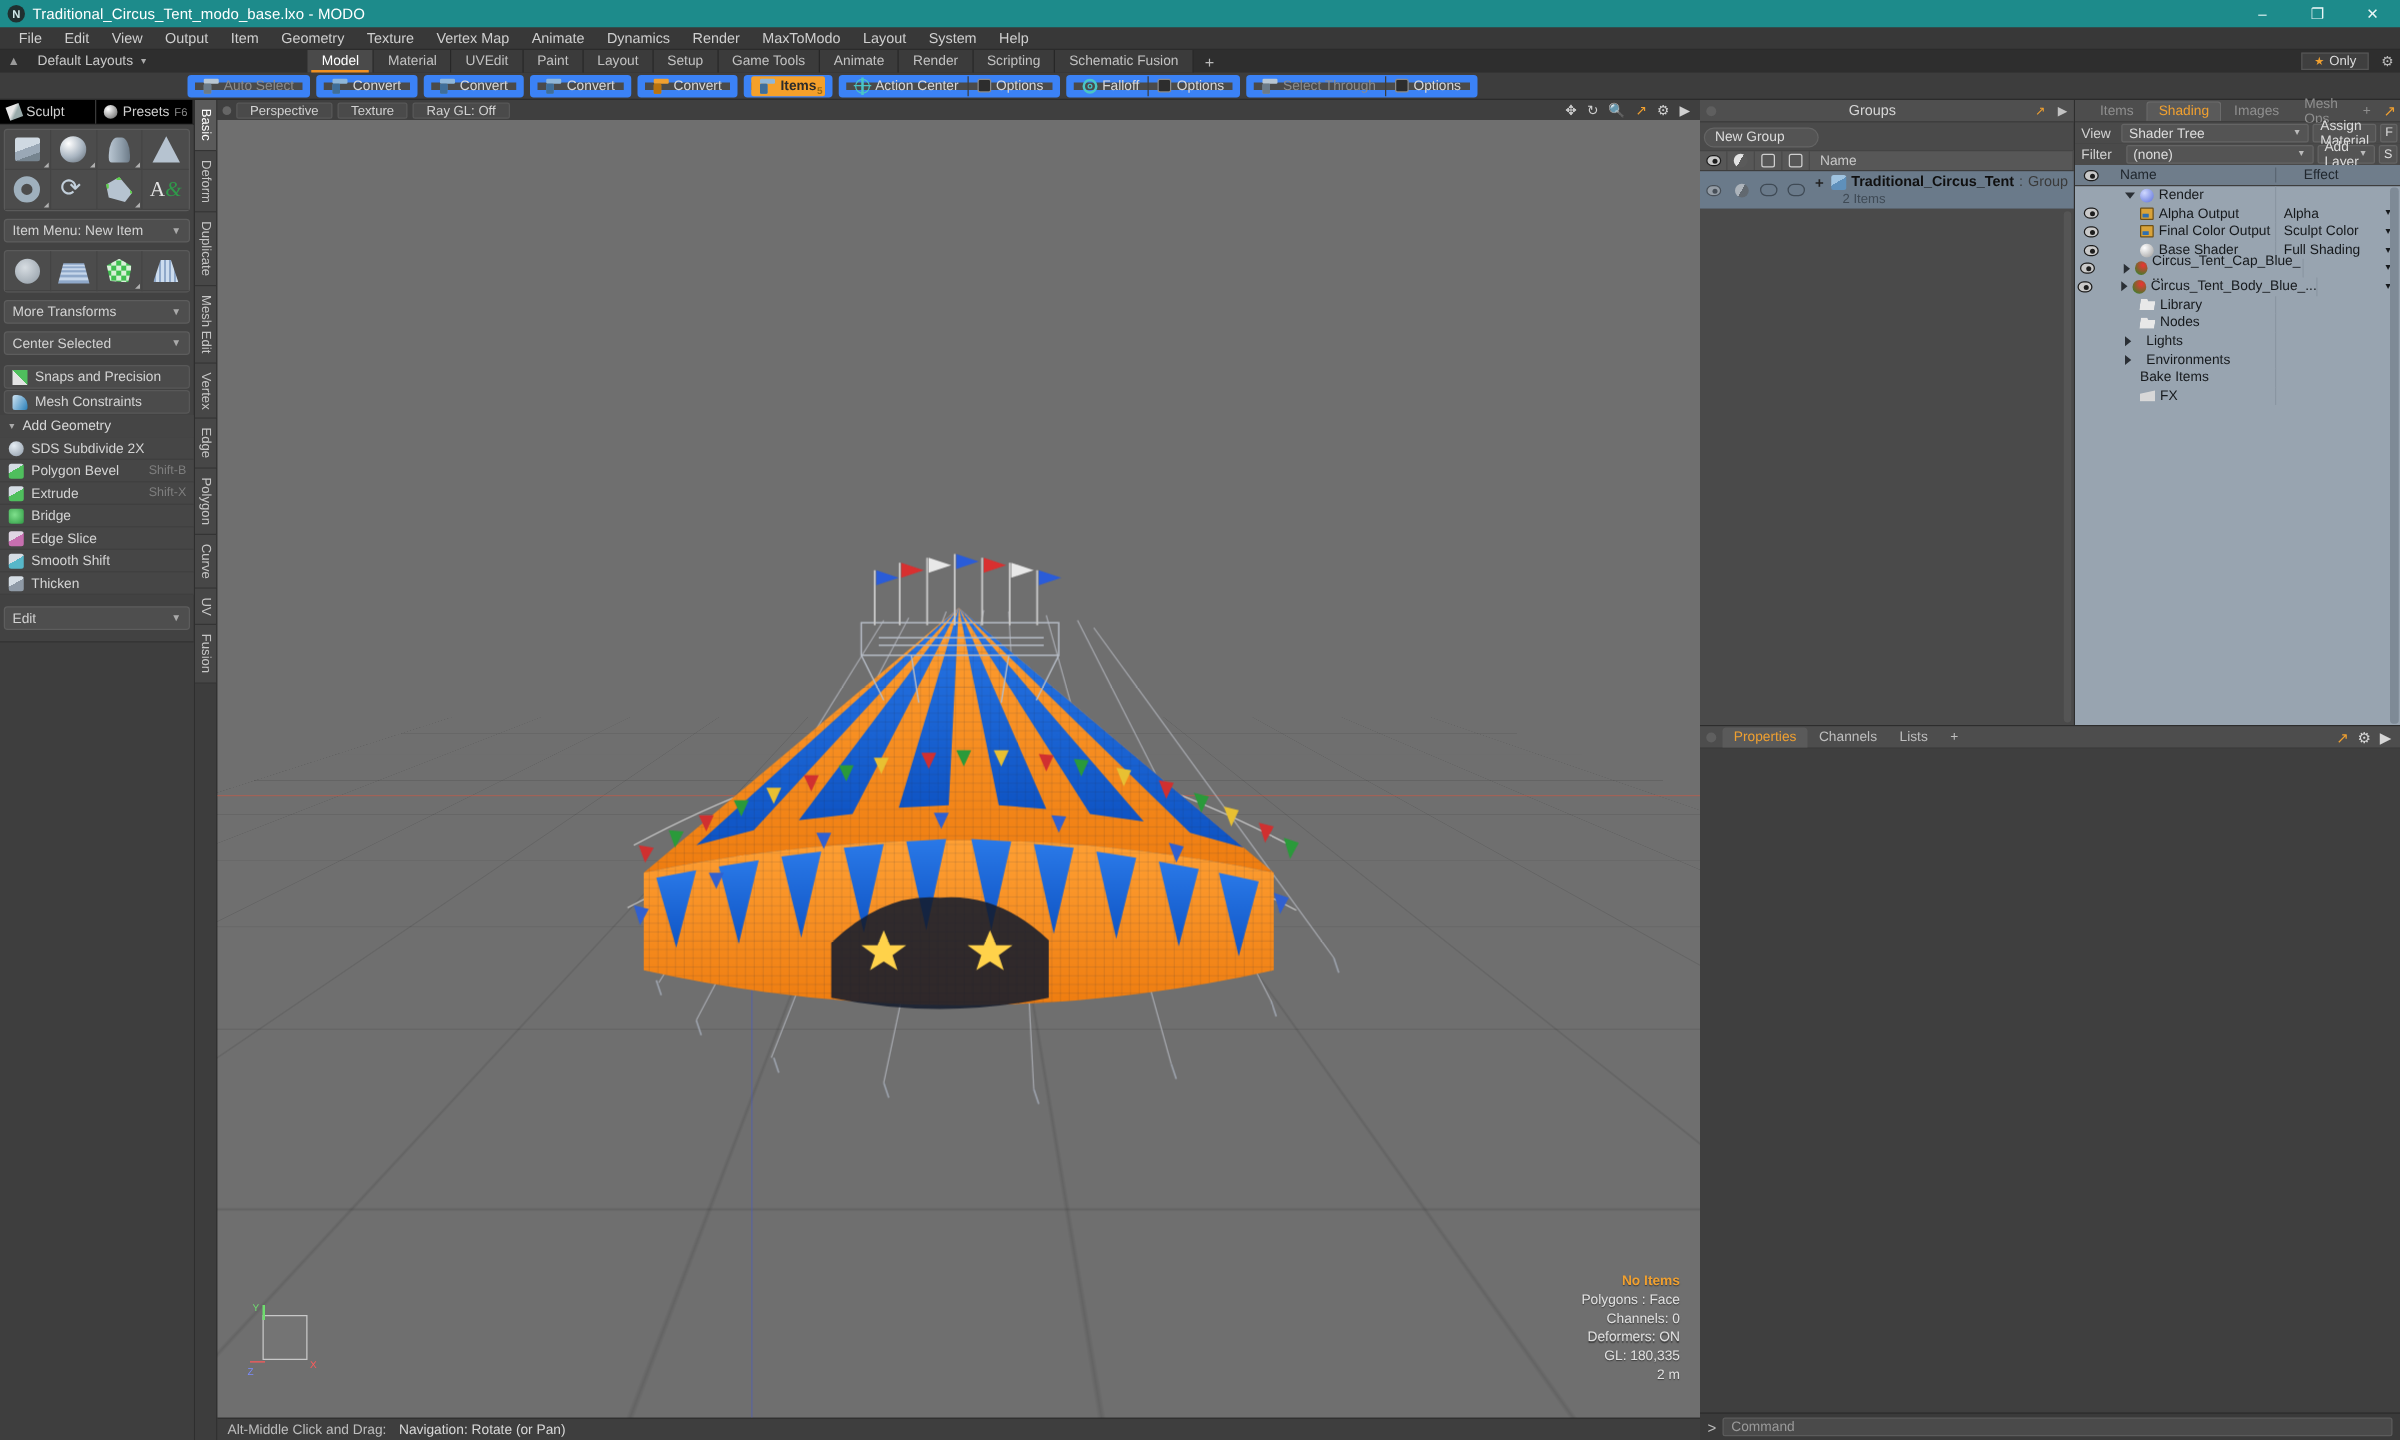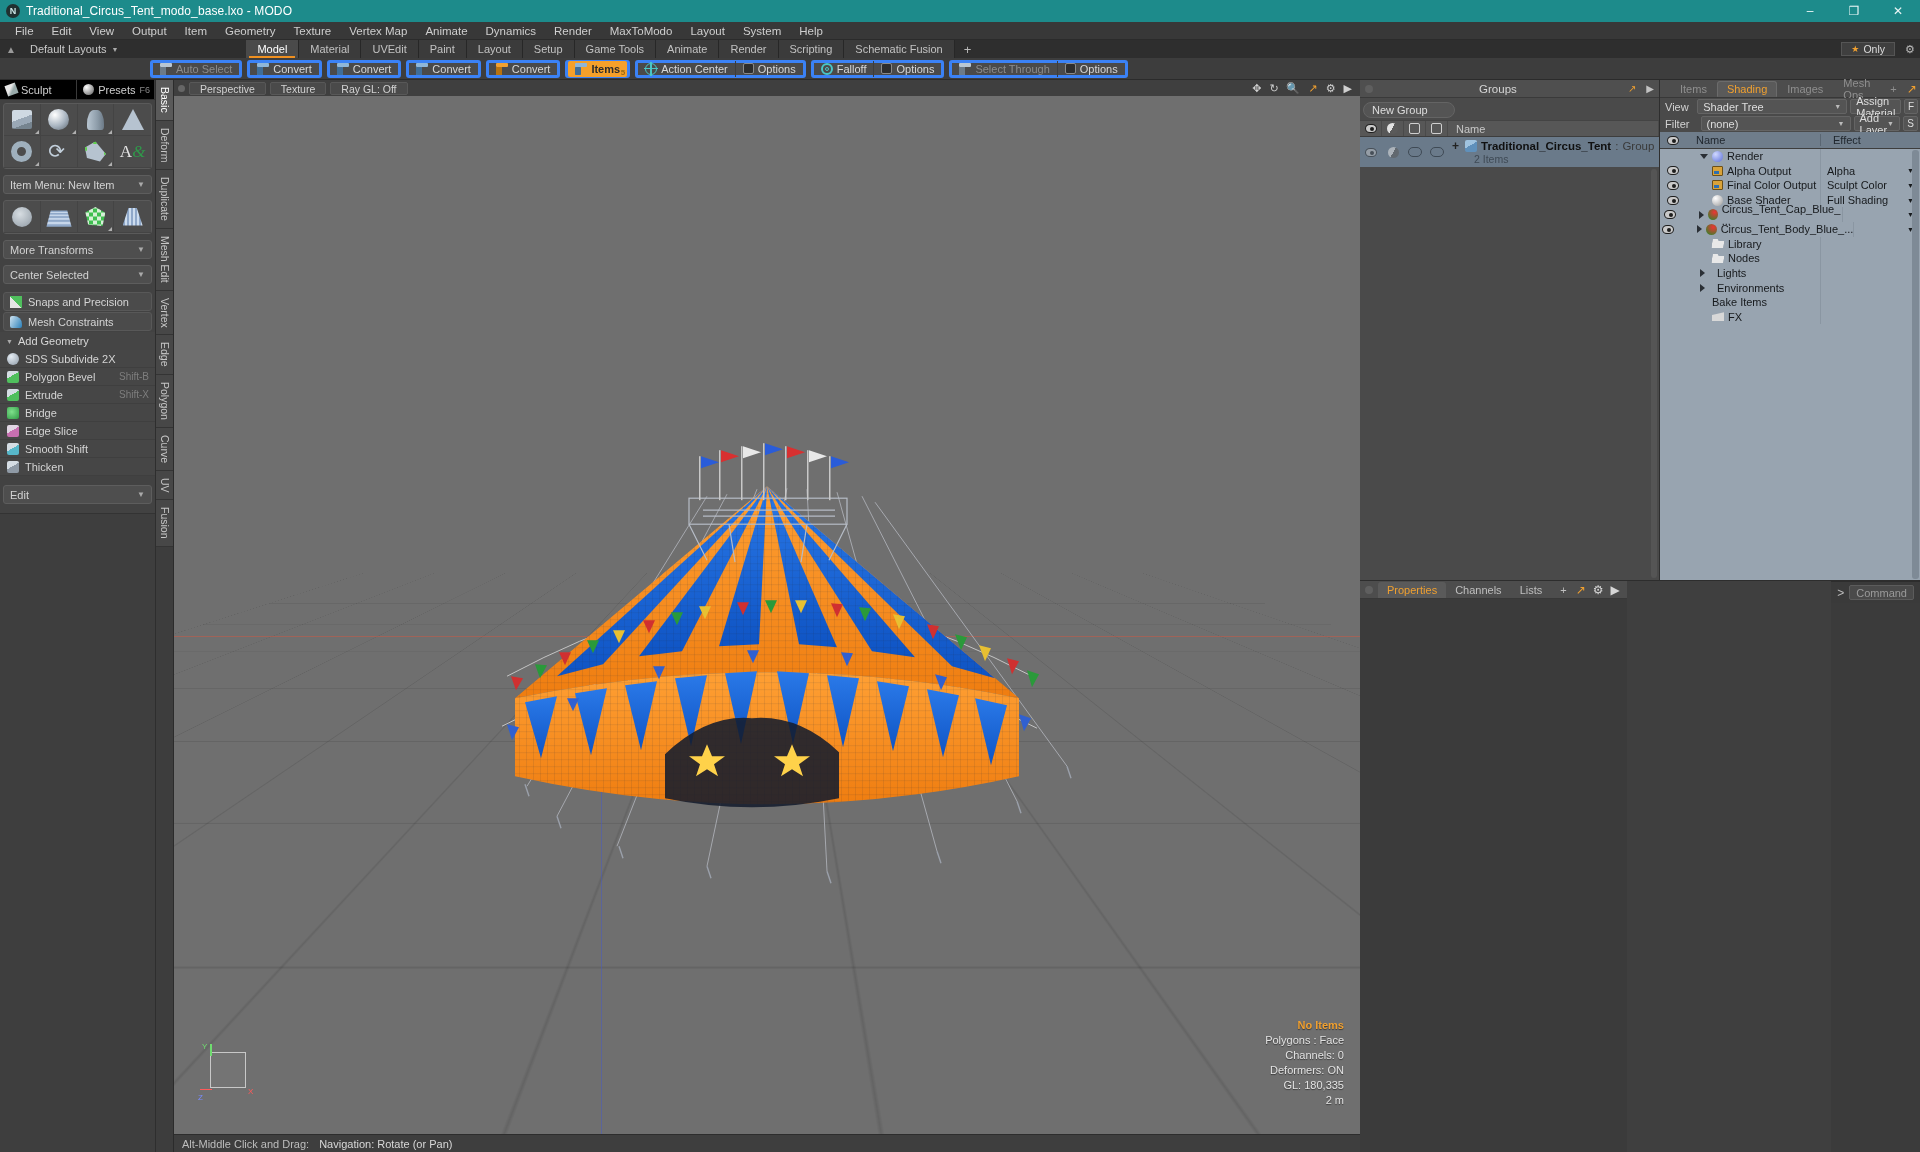--- a/index.html
+++ b/index.html
@@ -47,21 +47,21 @@
   .layoutbar .right { margin-left:auto; display:flex; align-items:center; }
   .onlybtn { display:flex;align-items:center;gap:4px; background:#3f3f3f; border:1px solid #555;
      padding:0 9px; height:14px; margin-right:5px; font-size:10.5px; color:#ddd;}
   .onlybtn .star{color:#f0a030;font-size:9px;}
   .gearbtn{ width:20px;display:flex;align-items:center;justify-content:center;color:#bbb;font-size:11px;}
 
   
   .toolrow { height:22px; background:#3d3d3d; display:flex; align-items:center;
      flex:0 0 22px; padding-left:2px; border-bottom:1px solid #2b2b2b;}
   .tgroup { display:flex; align-items:center; height:18px; background:#4a4a4a;
-     border:3px solid #3b82f6; border-radius:3px; margin-right:5px; }
+     border:6px solid #3b82f6; border-radius:3px; margin-right:5px; }
   .tbtn { display:flex;align-items:center;gap:4px; padding:0 7px; height:16px;
      font-size:11px; color:#d8d8d8; border-right:1px solid #3c3c3c; position:relative;}
   .tbtn:last-child{border-right:none;}
   .tbtn.dim { color:#8c8c8c; }
   .tbtn.active { background:#f5a02a; color:#2b2b2b; border-radius:2px; font-weight:bold;}
   .tbtn.active .corner{position:absolute;right:2px;bottom:0;font-size:8px;color:#9a6a12;}
   .cube { width:12px;height:12px; display:inline-block; position:relative; }
   .cube i{position:absolute;inset:0;border-radius:1px;}
   .cube .top{background:#b9c6d2;height:4px;top:0;}
   .cube .bl{background:#8b9aa8;top:4px;bottom:0;width:6px;left:0;}
@@ -231,41 +231,41 @@
   .splabel{width:38px;font-size:11px;color:#d2d2d2;padding-left:3px;}
   .spsel{flex:0 0 150px;height:15px;background:#545454;border:1px solid #646464;border-radius:2px;
       display:flex;align-items:center;padding:0 5px;font-size:11px;color:#ddd;}
   .spsel .car{margin-left:auto;font-size:7px;color:#bbb;}
   .spsel.grow{flex:1;}
   .spend{width:16px;height:15px;background:#545454;border:1px solid #646464;border-radius:2px;
       display:flex;align-items:center;justify-content:center;font-size:10px;color:#ddd;}
   .treehead{display:flex;height:17px;background:#6f7d8b;border-bottom:1px solid #3d3d3d;align-items:center;}
   .treehead .c1{width:26px;display:flex;align-items:center;justify-content:center;}
   .treehead .c2{flex:1;padding-left:10px;font-size:11px;color:#20272e;}
-  .treehead .c3{width:100px;padding-left:12px;font-size:11px;color:#20272e;border-left:1px solid #5a6672;}
+  .treehead .c3{width:100px;padding-left:22px;font-size:11px;color:#20272e;border-left:1px solid #5a6672;}
   .treebody{flex:1;background:#98a4b0;overflow:hidden;position:relative;}
   .trow{display:flex;height:14.6px;align-items:center;font-size:11px;color:#16191c;}
   .trow .c1{width:26px;display:flex;align-items:center;justify-content:center;}
   .trow .c2{flex:1;display:flex;align-items:center;gap:4px;}
   .trow .c3{width:100px;border-left:1px solid #8a96a2;height:100%;display:flex;align-items:center;
       padding-left:6px;gap:4px;color:#16191c;}
   .trow .c3 .car{margin-left:auto;margin-right:6px;font-size:7px;}
   .tri-d{width:0;height:0;border-left:4px solid transparent;border-right:4px solid transparent;border-top:5px solid #2a2f35;}
   .tri-r{width:0;height:0;border-top:4px solid transparent;border-bottom:4px solid transparent;border-left:5px solid #2a2f35;}
   .ball-blue{width:11px;height:11px;border-radius:50%;background:radial-gradient(circle at 33% 30%,#cfd8ff,#5b6fd8);}
   .ball-white{width:11px;height:11px;border-radius:50%;background:radial-gradient(circle at 33% 30%,#fff,#9a9a9a);}
   .ball-mat{width:11px;height:11px;border-radius:50%;background:radial-gradient(circle at 65% 30%,#e33,#1a8f2a);}
   .img-ic{width:11px;height:10px;background:#d9a33a;border:1px solid #6b4f18;border-radius:1px;position:relative;}
   .img-ic:after{content:"";position:absolute;left:1px;bottom:1px;width:5px;height:3px;background:#2e6fb0;}
   .fold-ic{width:12px;height:9px;background:#e8e8e8;clip-path:polygon(0 0,42% 0,52% 22%,100% 22%,100% 100%,0 100%);transform:skewX(-8deg);}
   .fx-ic{width:12px;height:9px;background:#d8d8d8;clip-path:polygon(0 30%,100% 0,100% 100%,0 100%);}
   .treebody .vsc{position:absolute;right:1px;top:1px;width:7px;bottom:1px;background:#7e8a96;border-radius:3px;}
 
   
-  .propspanel{flex:1;background:#3b3b3b;display:flex;flex-direction:row;min-height:0;border-top:1px solid #2d2d2d;}
+  .propspanel{flex:1;background:#3b3b3b;display:flex;flex-direction:column;min-height:0;border-top:1px solid #2d2d2d;}
   .pp-tabs{height:18px;background:#4d4d4d;display:flex;align-items:center;border-bottom:1px solid #383838;}
   .pp-tabs .sdot{width:8px;height:8px;border-radius:50%;background:#5f5f5f;margin:0 5px;}
   .pptab{padding:0 9px;height:16px;display:flex;align-items:center;font-size:11px;color:#bfbfbf;}
   .pptab.sel{color:#f0a030;background:#5a5a5a;border-radius:3px 3px 0 0;}
   .pp-tabs .right{margin-left:auto;display:flex;gap:7px;padding-right:7px;align-items:center;}
   .ppbody{flex:1;background:#3f3f3f;}
   .cmdbar{height:22px;background:#3a3a3a;display:flex;align-items:center;gap:5px;
       padding:0 6px;flex:0 0 22px;border-top:1px solid #2d2d2d;}
   .cmdbar .gt{color:#bdbdbd;font-size:12px;}
   .cmdinput{flex:1;height:15px;background:#4a4a4a;border:1px solid #5c5c5c;border-radius:2px;

